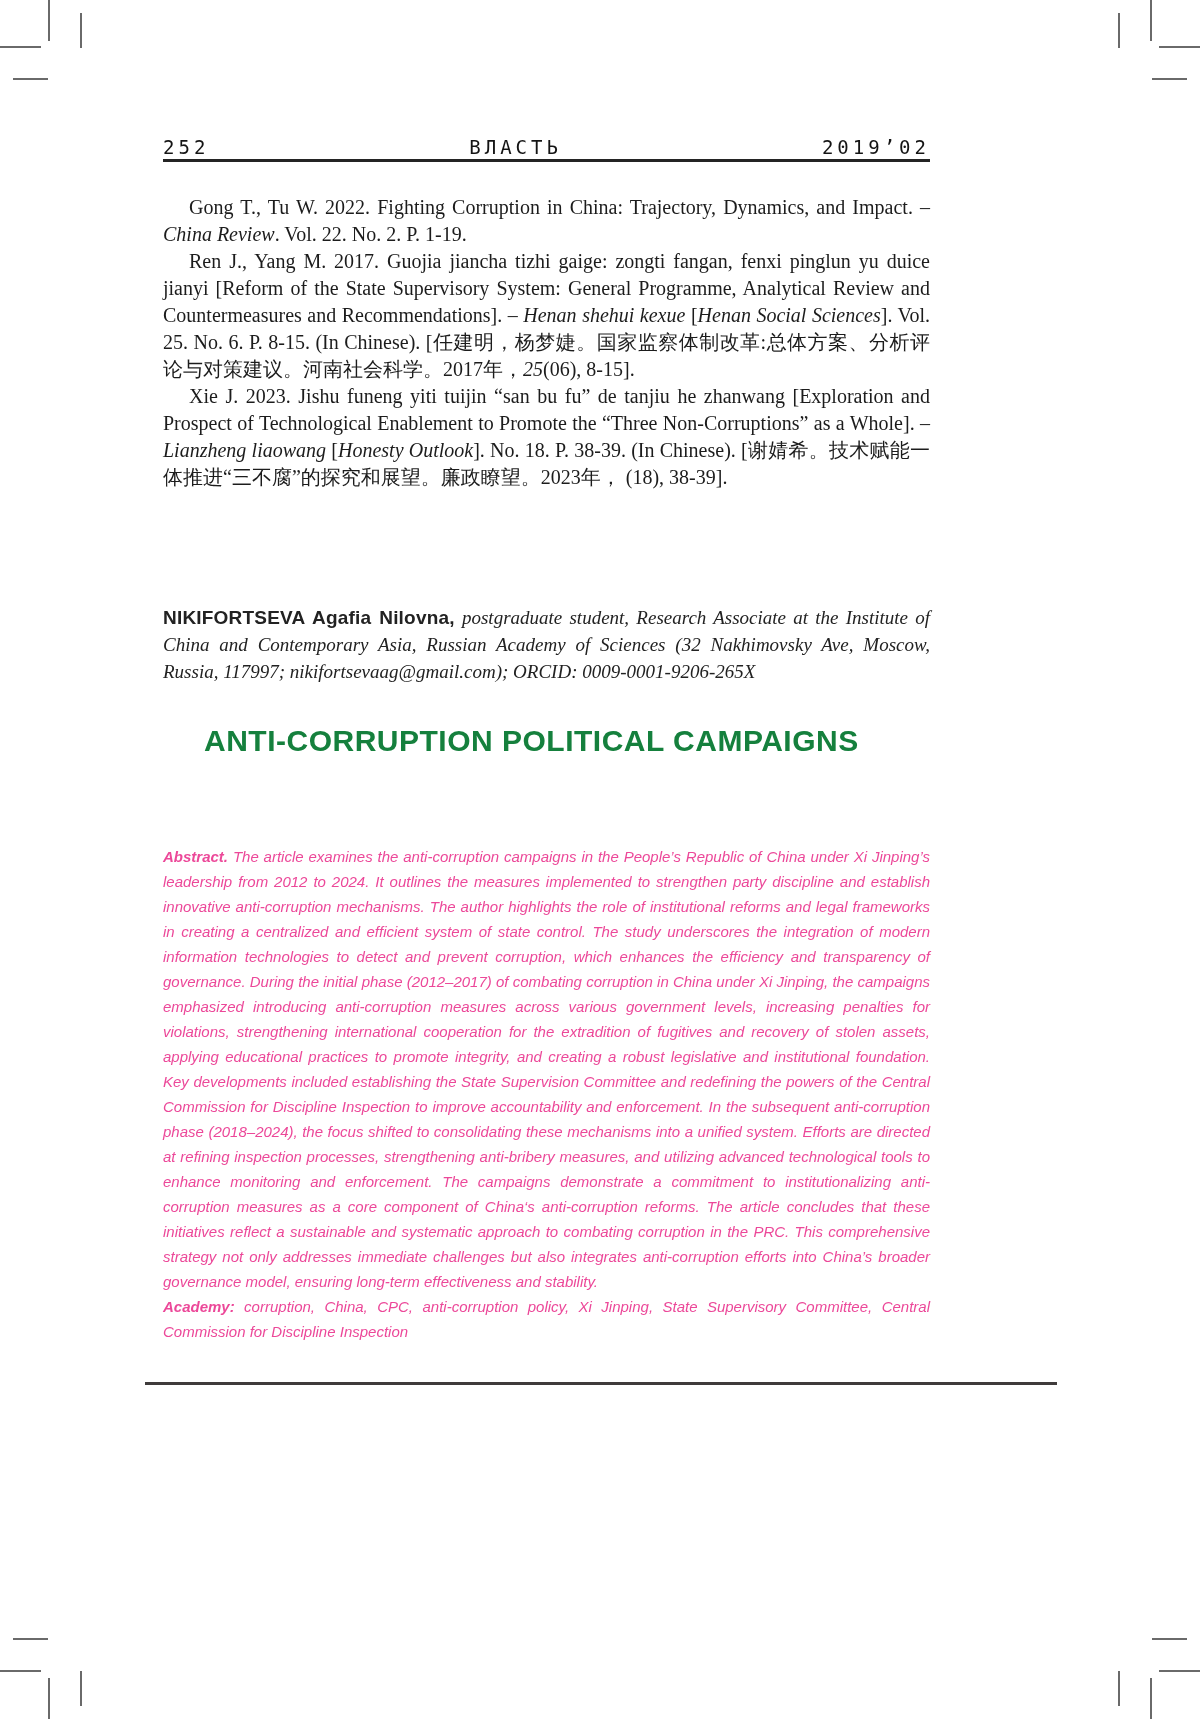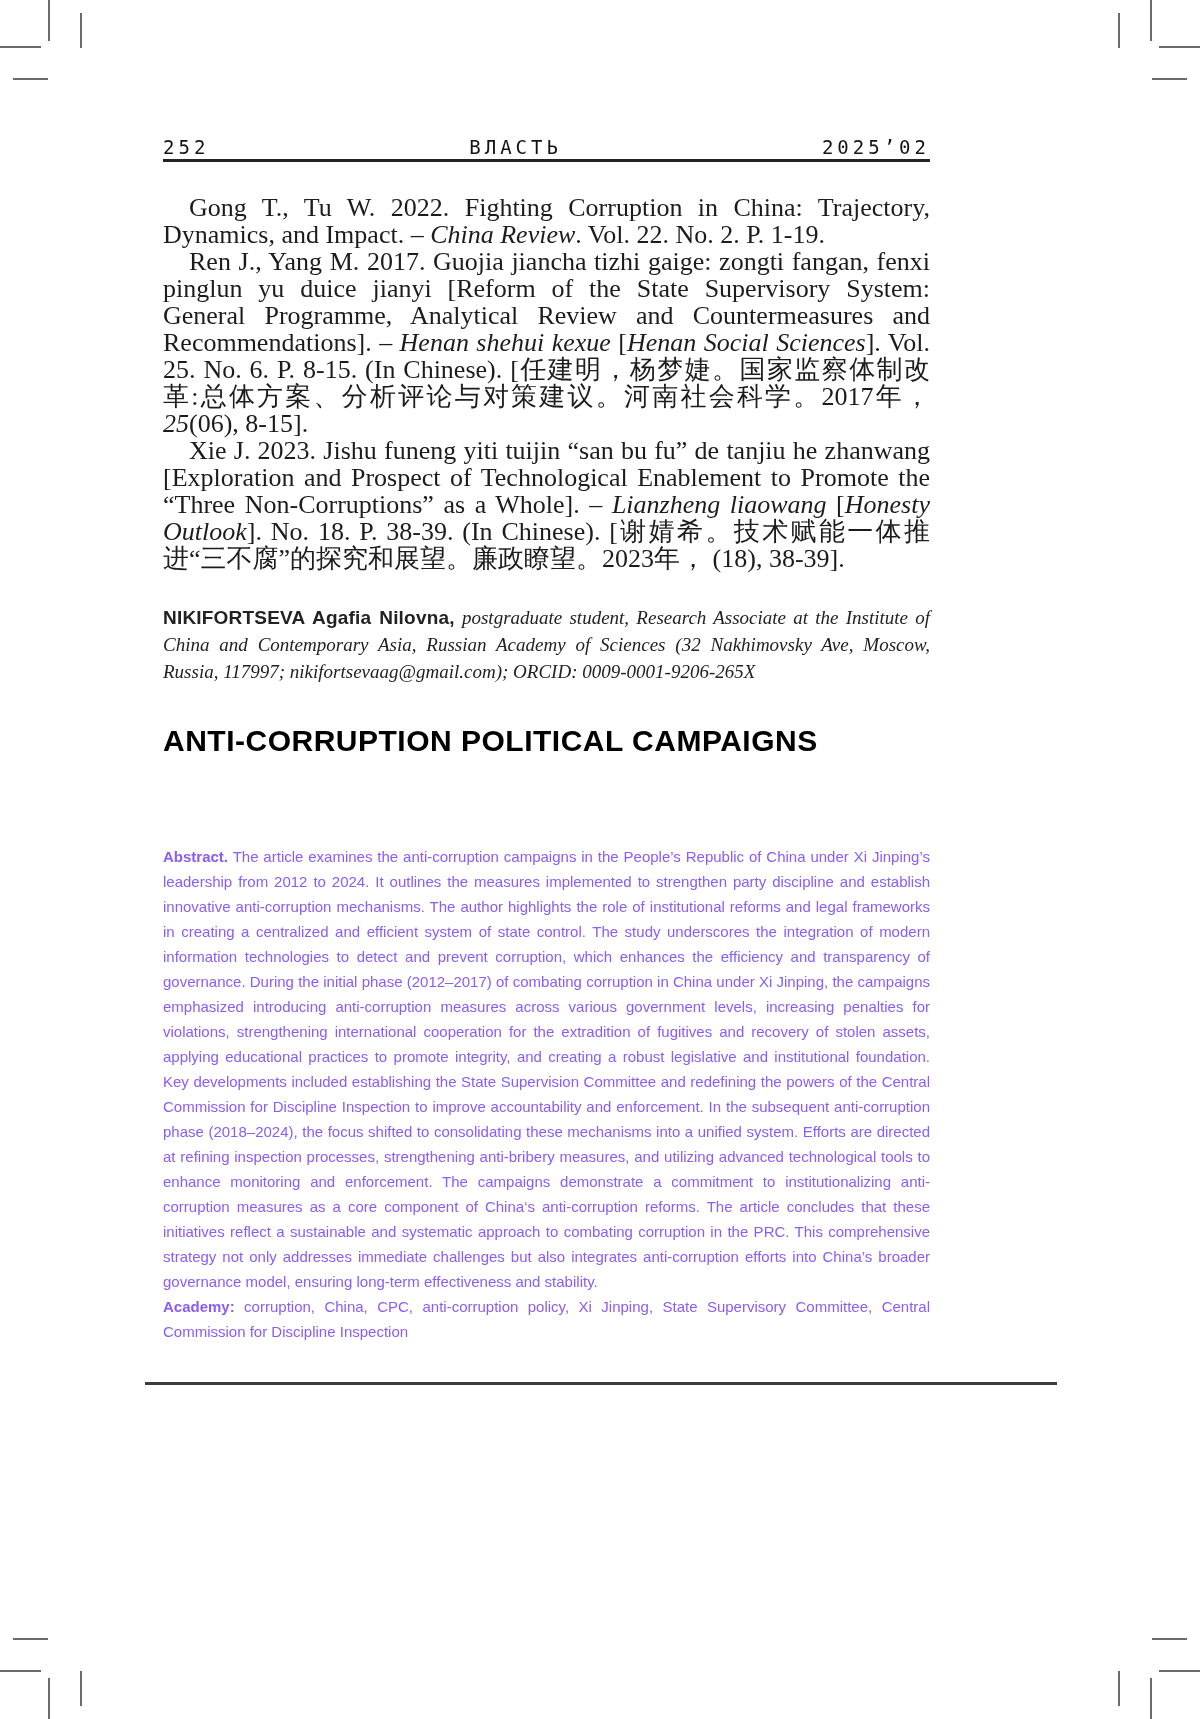--- a/index.html
+++ b/index.html
@@ -11,32 +11,32 @@
   .mark{position:absolute;background:#6a6a6a;}
 
   
   .header{top:137px;display:flex;justify-content:space-between;align-items:baseline;
           font-family:"DejaVu Sans Mono",monospace;font-size:19px;line-height:21px;
           letter-spacing:4px;color:#141414;}
   .header-rule{position:absolute;left:163px;top:159px;width:767px;height:3px;background:#242424;}
 
   
   .refs{top:194px;}
-  .refs p{margin:0;font-size:26px;line-height:27px;text-align:justify;text-indent:26px;color:#1c1c1c;}
+  .refs p{margin:0;font-size:20px;line-height:27px;text-align:justify;text-indent:26px;color:#1c1c1c;}
 
   
   .author{top:604px;font-style:italic;font-size:19px;line-height:27px;text-align:justify;color:#222;}
 
   
   .title{top:722px;font-family:"Liberation Sans",sans-serif;font-weight:700;
-         font-size:30px;line-height:38px;letter-spacing:0.5px;color:#000000;}
+         font-size:30px;line-height:38px;letter-spacing:0.5px;color:#15803d;margin-left:41px;}
 
   
-  .abstract{top:844px;font-family:"Liberation Sans",sans-serif;
-            font-size:15px;line-height:25px;text-align:justify;color:#8b5cf6;}
+  .abstract{top:844px;font-family:"Liberation Sans",sans-serif;font-style:italic;
+            font-size:15px;line-height:25px;text-align:justify;color:#ec4899;}
   .abstract p{margin:0;}
 
   .bottom-rule{position:absolute;left:145px;top:1382px;width:912px;height:3px;background:#3f3b3b;}
 
   
   .seg-italic{font-style:italic;}
   .seg-bold{font-weight:700;}
   .seg-bold-sans{font-weight:700;font-style:normal;
                  font-family:"Liberation Sans",sans-serif;letter-spacing:0.2px;}
 </style>
@@ -61,21 +61,21 @@
   <div class="mark" style="left:80px;top:1671px;width:2px;height:35px"></div>
 
   <div class="mark" style="left:1152px;top:1638px;width:35px;height:2px"></div>
   <div class="mark" style="left:1159px;top:1670px;width:41px;height:2px"></div>
   <div class="mark" style="left:1150px;top:1678px;width:2px;height:41px"></div>
   <div class="mark" style="left:1118px;top:1671px;width:2px;height:35px"></div>
 
   <div class="col header">
     <span>252</span>
     <span>ВЛАСТЬ</span>
-    <span>2025’02</span>
+    <span>2019’02</span>
   </div>
   <div class="header-rule"></div>
 
   <div class="col refs">
     <p><span>Gong T., Tu W. 2022. Fighting Corruption in China: Trajectory, Dynamics, and Impact. – </span><span class="seg-italic">China Review</span><span>. Vol. 22. No. 2. P. 1-19.</span></p>
     <p><span>Ren J., Yang M. 2017. Guojia jiancha tizhi gaige: zongti fangan, fenxi pinglun yu duice jianyi [Reform of the State Supervisory System: General Programme, Analytical Review and Countermeasures and Recommendations]. – </span><span class="seg-italic">Henan shehui kexue</span><span> [</span><span class="seg-italic">Henan Social Sciences</span><span>]. Vol. 25. No. 6. P. 8-15. (In Chinese). [任建明，杨梦婕。国家监察体制改革:总体方案、分析评论与对策建议。河南社会科学。2017年，</span><span class="seg-italic">25</span><span>(06), 8-15].</span></p>
     <p><span>Xie J. 2023. Jishu funeng yiti tuijin “san bu fu” de tanjiu he zhanwang [Exploration and Prospect of Technological Enablement to Promote the “Three Non-Corruptions” as a Whole]. – </span><span class="seg-italic">Lianzheng liaowang</span><span> [</span><span class="seg-italic">Honesty Outlook</span><span>]. No. 18. P. 38-39. (In Chinese). [谢婧希。技术赋能一体推进“三不腐”的探究和展望。廉政瞭望。2023年， (18), 38-39].</span></p>
   </div>
 
   <div class="col author"><span class="seg-bold-sans">NIKIFORTSEVA Agafia Nilovna,</span><span> postgraduate student, Research Associate at the Institute of China and Contemporary Asia, Russian Academy of Sciences (32 Nakhimovsky Ave, Moscow, Russia, 117997; nikifortsevaag@gmail.com); ORCID: 0009-0001-9206-265X</span></div>

